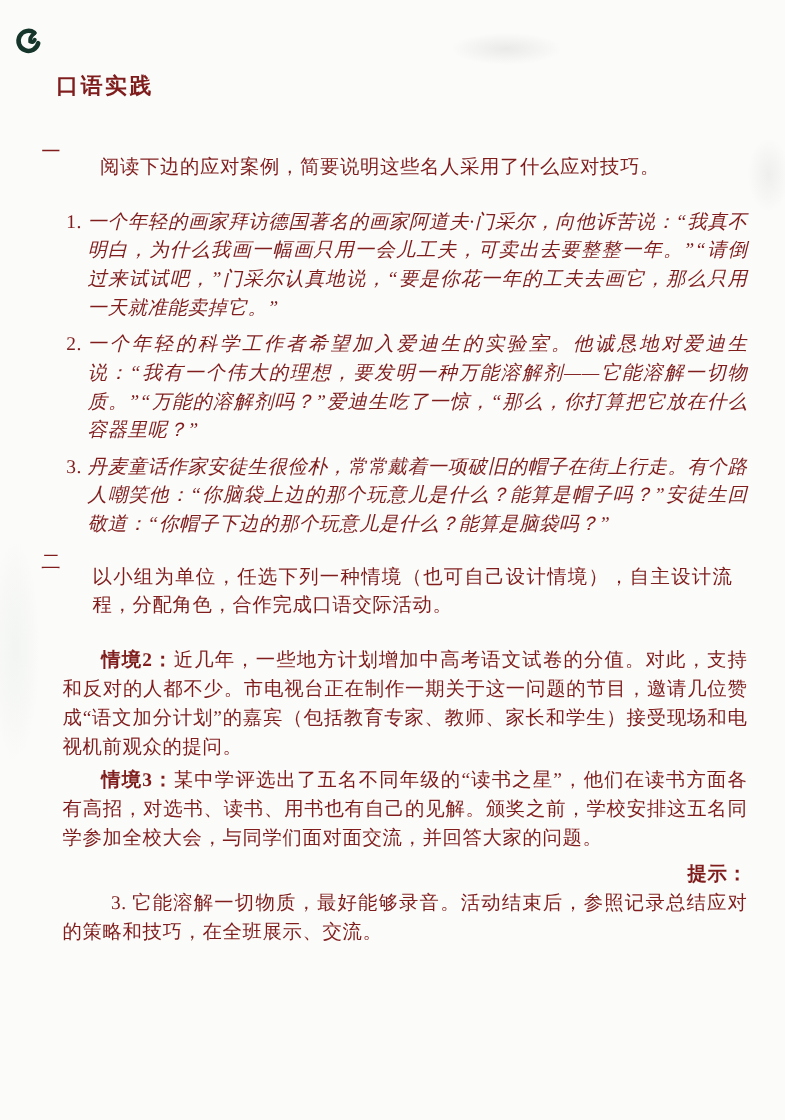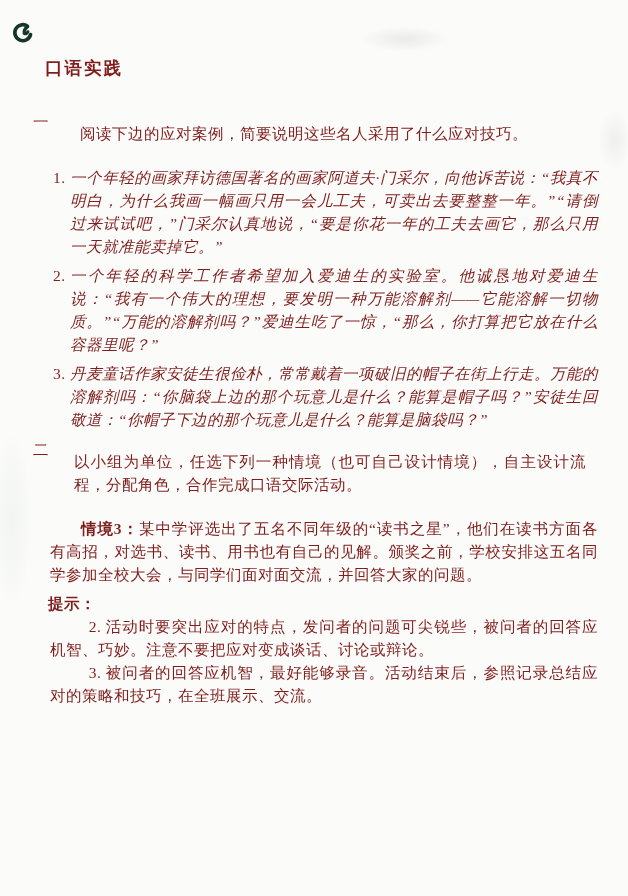--- a/index.html
+++ b/index.html
@@ -41,21 +41,21 @@
   .sec-row p{margin:12px;flex:1;}
 
   .case-list{margin:0 0 7px 20px;}
   .case{display:flex;margin:0 0 6px 0;}
   .case .num{flex:0 0 17px;}
   .case p{margin:0;flex:1;font-style:italic;}
 
   .scenario{margin:4px 0 0 17px;text-indent:2em;}
   .scenario .slabel{font-weight:bold;}
 
-  .hint-head{margin:6px 0 0 15px;font-weight:bold;text-align:left;}
+  .hint-head{margin:6px 0 0 15px;font-weight:bold;text-align:right;}
   .hint{margin:0 0 0 17px;text-indent:2.5em;}
   .hint .hnum{margin-right:4px;}
 </style>
 </head>
 <body>
 
 <div class="page">
 
   <div class="smudge sm1"></div>
   <div class="smudge sm2"></div>
@@ -81,34 +81,34 @@
       <div class="case">
         <span class="num">1.</span>
         <p>一个年轻的画家拜访德国著名的画家阿道夫·门采尔，向他诉苦说：“我真不明白，为什么我画一幅画只用一会儿工夫，可卖出去要整整一年。”“请倒过来试试吧，”门采尔认真地说，“要是你花一年的工夫去画它，那么只用一天就准能卖掉它。”</p>
       </div>
       <div class="case">
         <span class="num">2.</span>
         <p>一个年轻的科学工作者希望加入爱迪生的实验室。他诚恳地对爱迪生说：“我有一个伟大的理想，要发明一种万能溶解剂——它能溶解一切物质。”“万能的溶解剂吗？”爱迪生吃了一惊，“那么，你打算把它放在什么容器里呢？”</p>
       </div>
       <div class="case">
         <span class="num">3.</span>
-        <p>丹麦童话作家安徒生很俭朴，常常戴着一项破旧的帽子在街上行走。万能的溶解剂吗：“你脑袋上边的那个玩意儿是什么？能算是帽子吗？”安徒生回敬道：“你帽子下边的那个玩意儿是什么？能算是脑袋吗？”</p>
+        <p>丹麦童话作家安徒生很俭朴，常常戴着一项破旧的帽子在街上行走。有个路人嘲笑他：“你脑袋上边的那个玩意儿是什么？能算是帽子吗？”安徒生回敬道：“你帽子下边的那个玩意儿是什么？能算是脑袋吗？”</p>
       </div>
     </div>
 
     <div class="sec-row two">
       <span class="marker">二</span>
       <p>以小组为单位，任选下列一种情境（也可自己设计情境），自主设计流程，分配角色，合作完成口语交际活动。</p>
     </div>
 
 
+    <p class="scenario"><span class="slabel">情境2：</span><span>近几年，一些地方计划增加中高考语文试卷的分值。对此，支持和反对的人都不少。市电视台正在制作一期关于这一问题的节目，邀请几位赞成“语文加分计划”的嘉宾（包括教育专家、教师、家长和学生）接受现场和电视机前观众的提问。</span></p>
 
     <p class="scenario"><span class="slabel">情境3：</span><span>某中学评选出了五名不同年级的“读书之星”，他们在读书方面各有高招，对选书、读书、用书也有自己的见解。颁奖之前，学校安排这五名同学参加全校大会，与同学们面对面交流，并回答大家的问题。</span></p>
 
     <p class="hint-head">提示：</p>
 
 
-    <p class="hint"><span class="hnum">2.</span><span>活动时要突出应对的特点，发问者的问题可尖锐些，被问者的回答应机智、巧妙。注意不要把应对变成谈话、讨论或辩论。</span></p>
 
-    <p class="hint"><span class="hnum">3.</span><span>被问者的回答应机智，最好能够录音。活动结束后，参照记录总结应对的策略和技巧，在全班展示、交流。</span></p>
+    <p class="hint"><span class="hnum">3.</span><span>它能溶解一切物质，最好能够录音。活动结束后，参照记录总结应对的策略和技巧，在全班展示、交流。</span></p>
 
   </div>
 </div>
 
 </body></html>

